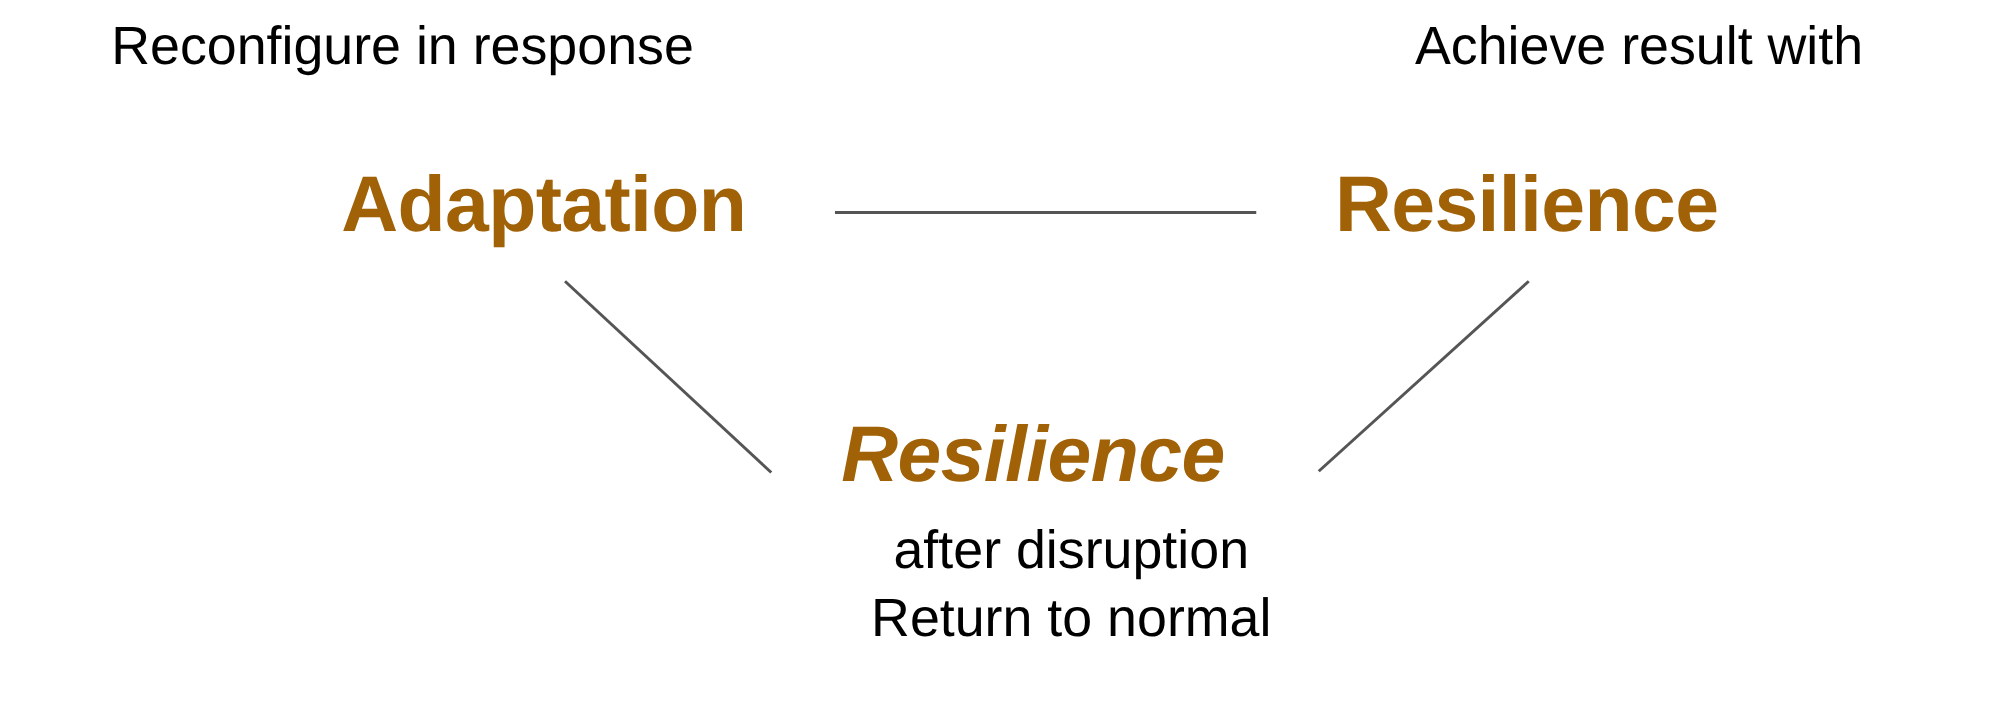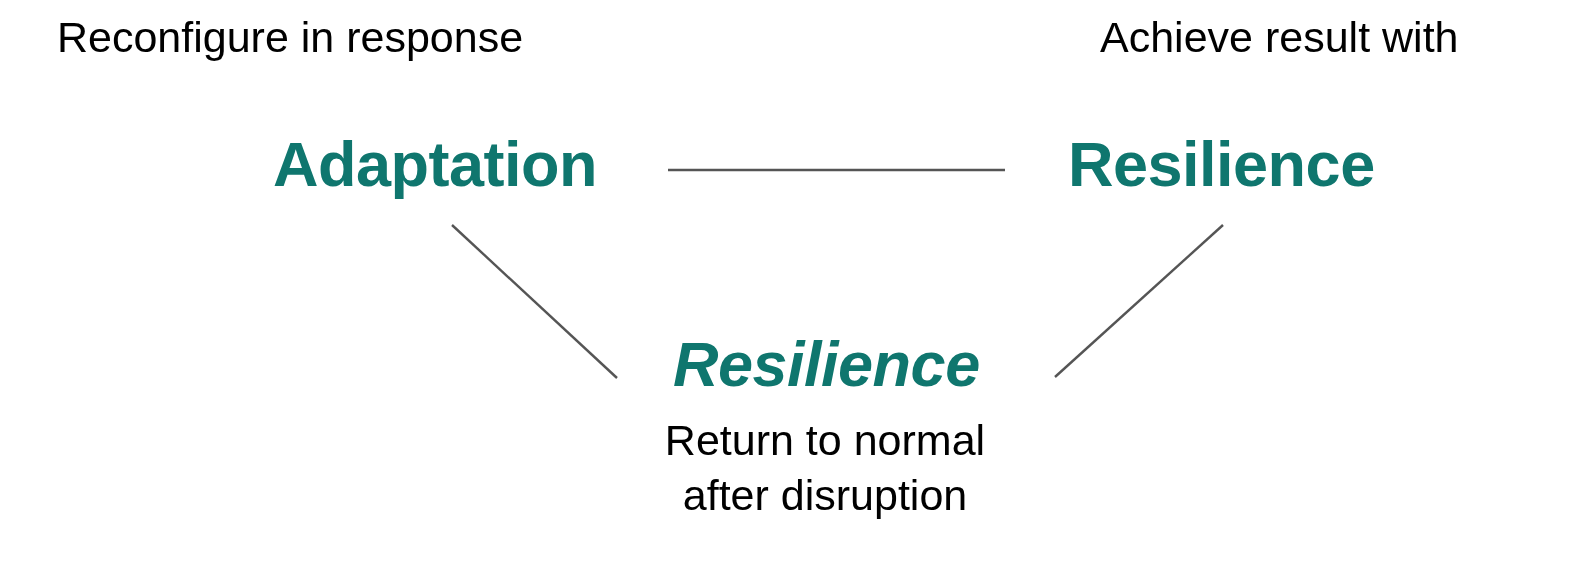--- a/index.html
+++ b/index.html
@@ -17,29 +17,30 @@
     color: #000000;
     -webkit-font-smoothing: antialiased;
   }
   .node-title {
     position: absolute;
     font-weight: bold;
     font-size: 63px;
     line-height: 1;
     letter-spacing: -0.5px;
     white-space: nowrap;
-    color: #0f766e;
+    color: #a16207;
   }
   .caption {
     position: absolute;
     font-weight: normal;
     font-size: 43px;
     line-height: 55px;
     white-space: nowrap;
     color: #000000;
+    padding-left: 32px;
   }
   .caption .cap-line { display: block; }
 
   
   #adaptation-caption {
     left: 0px;
     top: 10px;
     width: 580px;
     text-align: center;
   }
@@ -102,17 +103,17 @@
 
   <div class="caption" id="efficiency-caption">
     <span class="cap-line">Achieve result with</span>
   </div>
 
   <div class="node-title" id="efficiency-title">Resilience</div>
 
   <div class="node-title" id="resilience-title">Resilience</div>
 
   <div class="caption" id="resilience-caption">
+    <span class="cap-line">after disruption</span>
     <span class="cap-line">Return to normal</span>
-    <span class="cap-line">after disruption</span>
   </div>
 
 </div>
 
 </body></html>

